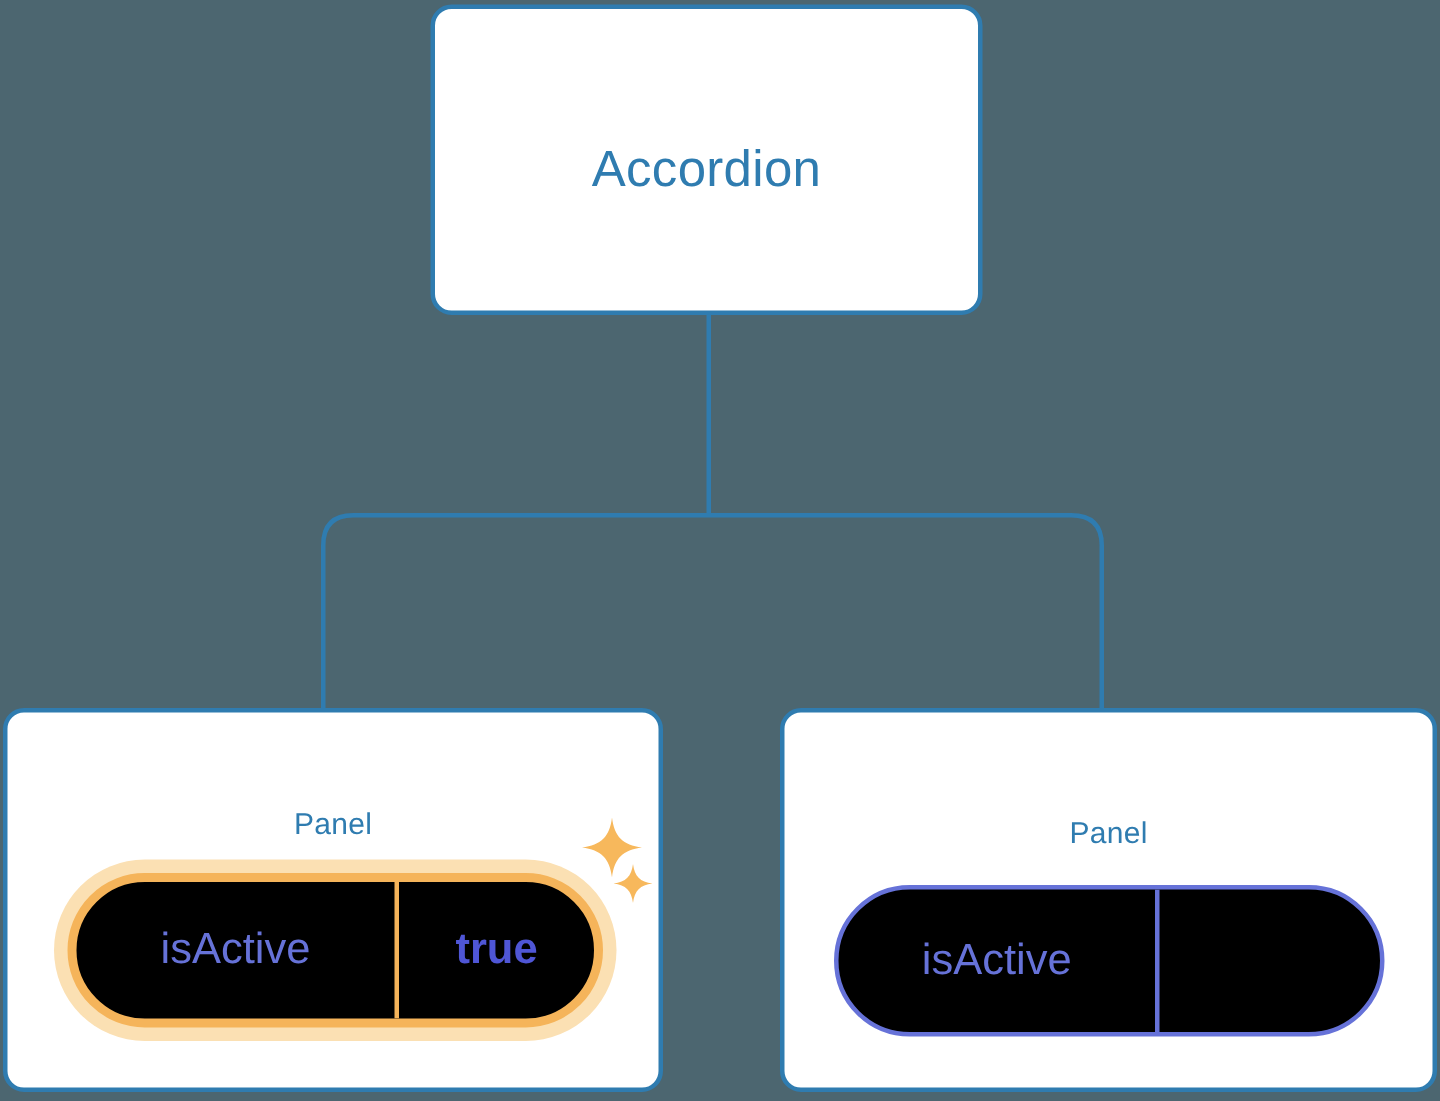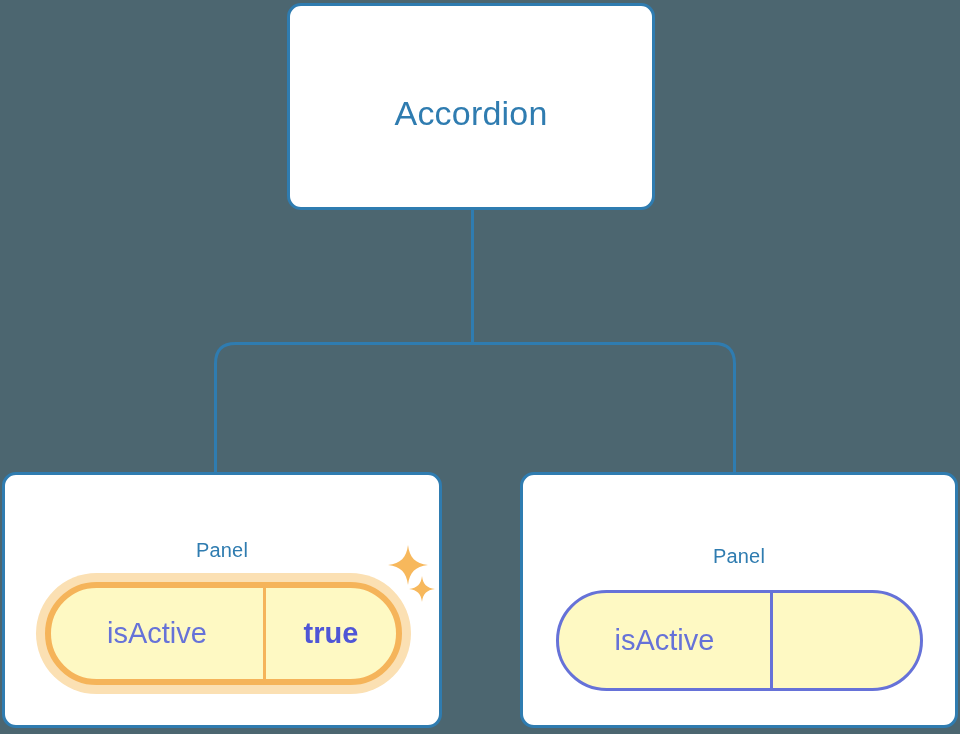--- a/index.html
+++ b/index.html
@@ -87,21 +87,21 @@
   }
   #panel-left .panel-title { top: 44px; }
   #panel-right .panel-title { top: 50px; }
 
   
   .pill {
     position: absolute;
     display: flex;
     align-items: stretch;
     box-sizing: border-box;
-    background: #fef9c3;
+    background: #000000;
     border-radius: 999px;
     overflow: hidden;
   }
 
   .pill-cell {
     display: flex;
     align-items: center;
     justify-content: center;
     font-size: 29px;
     line-height: 1;

